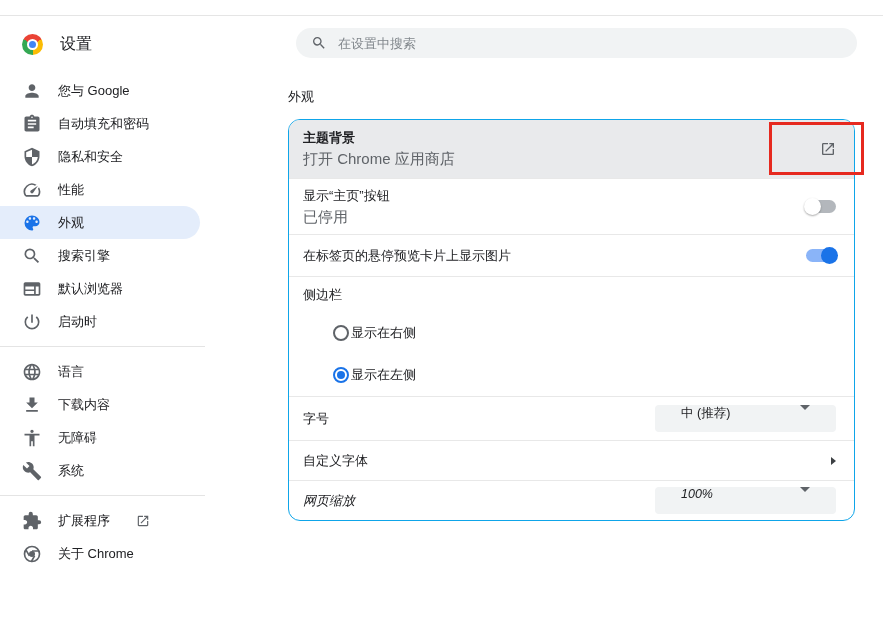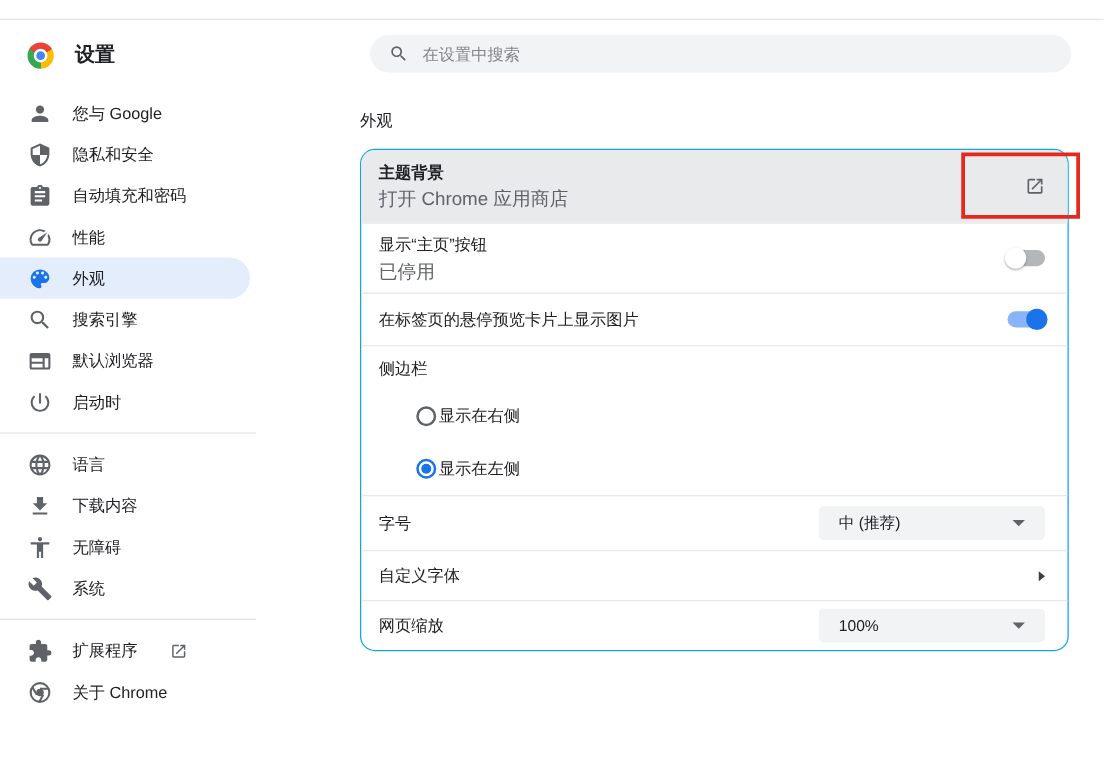--- a/index.html
+++ b/index.html
@@ -8,21 +8,21 @@
   .topline { margin-top:15px; border-top:1px solid #e5e5e5; width:100%; }
   .layout { display:flex; }
 
   
   aside { width:288px; flex:none; padding-top:12px; }
   .side-header { display:flex; align-items:center; gap:17px; padding-left:22px; height:32px; }
   .logo { width:21px; height:21px; border-radius:50%; position:relative; flex:none;
     background:conic-gradient(from -60deg,#ea4335 0 120deg,#fbbc04 0 240deg,#34a853 0 360deg); }
   .logo::after { content:""; position:absolute; inset:5px; background:#4285f4;
     border:2px solid #fff; border-radius:50%; }
-  .side-title { font-size:16px; color:#202124;font-weight:bold; }
+  .side-title { font-size:16px; color:#202124; }
   nav { margin-top:14px; }
   .side-item { display:flex; align-items:center; gap:16px; height:33px; width:200px;
     padding-left:22px; border-radius:0 17px 17px 0; cursor:pointer; font-size:13px; font-weight:500; }
   .side-item.active { background:#e4edfb; }
   .side-item .icon { width:20px; height:20px; color:#5f6368; flex:none; }
   .side-item.active .icon { color:#1a73e8; }
   .side-item .icon svg { width:20px; height:20px; display:block; }
   .ext-small { width:14px; height:14px; color:#5f6368; margin-left:10px; }
   .ext-small svg { width:14px; height:14px; display:block; }
   .side-divider { border-top:1px solid #e4e4e4; width:205px; margin:8px 0; }
@@ -46,41 +46,41 @@
   .rtitle { font-size:13px; color:#202124; }
   .rsub { font-size:15px; color:#5f6368; }
   .bold { font-weight:600; }
   .row-theme { background:#e9eaec; border-radius:11px 11px 0 0; height:58px; position:relative; cursor:pointer; }
   .row-home { height:56px; }
   .row-single { height:42px; }
   .row-glabel { height:36px; }
   .row-radio { height:42px; padding-left:44px; gap:2px; cursor:pointer; }
   .row-fontsize { height:44px; }
   .row-custom { height:40px; cursor:pointer; }
-  .row-zoom { height:40px; }
+  .row-zoom { height:40px;font-style:italic; }
 
   .ext-icon { width:16px; height:16px; color:#5f6368; cursor:pointer; }
   .ext-icon svg { width:16px; height:16px; display:block; }
   .annotation { position:absolute; left:480px; top:2px; width:95px; height:53px;
     border:3px solid #e6291f; z-index:5; pointer-events:none; }
 
   .toggle { position:relative; width:30px; height:13px; border-radius:7px; cursor:pointer; flex:none; }
   .toggle.off { background:#9aa0a6; opacity:.75; }
   .toggle.on { background:#8ab4f8; }
   .knob { position:absolute; top:-2px; width:17px; height:17px; border-radius:50%; }
   .toggle.off .knob { left:-2px; background:#fff; box-shadow:0 1px 2px rgba(0,0,0,.45); }
   .toggle.on .knob { right:-2px; background:#1a73e8; }
 
   .radio { width:16px; height:16px; border-radius:50%; border:2px solid #5f6368;
     flex:none; position:relative; cursor:pointer; }
   .radio.checked { border-color:#1a73e8; }
   .radio.checked::after { content:""; position:absolute; inset:2px; border-radius:50%; background:#1a73e8; }
 
   .select { width:181px; height:27px; background:#f1f3f4; border-radius:4px;
-    display:flex; align-items:center; justify-content:space-between; padding:0 16px;
+    display:flex; align-items:flex-start; justify-content:space-between; padding:0 26px;
     font-size:12.5px; color:#202124; cursor:pointer; flex:none; }
   .caret { width:0; height:0; border-left:5px solid transparent; border-right:5px solid transparent;
     border-top:5px solid #5f6368; }
   .chevron-right { width:0; height:0; border-top:4px solid transparent; border-bottom:4px solid transparent;
     border-left:5px solid #3c4043; }
 </style>
 </head>
 <body>
 
 <div class="topline"></div>
@@ -96,32 +96,32 @@
           <span class="icon">
             <svg viewBox="0 0 24 24" fill="currentColor">
               <path d="M12 12c2.21 0 4-1.79 4-4s-1.79-4-4-4-4 1.79-4 4 1.79 4 4 4zm0 2c-2.67 0-8 1.34-8 4v2h16v-2c0-2.66-5.33-4-8-4z"></path>
             </svg>
           </span>
           <span class="side-label">您与 Google</span>
         </div>
         <div class="side-item">
           <span class="icon">
             <svg viewBox="0 0 24 24" fill="currentColor">
+              <path d="M19 3h-4.18C14.4 1.84 13.3 1 12 1c-1.3 0-2.4.84-2.82 2H5c-1.1 0-2 .9-2 2v14c0 1.1.9 2 2 2h14c1.1 0 2-.9 2-2V5c0-1.1-.9-2-2-2zm-7 0c.55 0 1 .45 1 1s-.45 1-1 1-1-.45-1-1 .45-1 1-1zm2 14H7v-2h7v2zm3-4H7v-2h10v2zm0-4H7V7h10v2z"></path>
+            </svg>
+          </span>
+          <span class="side-label">自动填充和密码</span>
+        </div>
+        <div class="side-item">
+          <span class="icon">
+            <svg viewBox="0 0 24 24" fill="currentColor">
               <path d="M12 1L3 5v6c0 5.55 3.84 10.74 9 12 5.16-1.26 9-6.45 9-12V5l-9-4zm0 10.99h7c-.53 4.12-3.28 7.79-7 8.94V12H5V6.3l7-3.11v8.8z"></path>
             </svg>
           </span>
           <span class="side-label">隐私和安全</span>
-        </div>
-        <div class="side-item">
-          <span class="icon">
-            <svg viewBox="0 0 24 24" fill="currentColor">
-              <path d="M19 3h-4.18C14.4 1.84 13.3 1 12 1c-1.3 0-2.4.84-2.82 2H5c-1.1 0-2 .9-2 2v14c0 1.1.9 2 2 2h14c1.1 0 2-.9 2-2V5c0-1.1-.9-2-2-2zm-7 0c.55 0 1 .45 1 1s-.45 1-1 1-1-.45-1-1 .45-1 1-1zm2 14H7v-2h7v2zm3-4H7v-2h10v2zm0-4H7V7h10v2z"></path>
-            </svg>
-          </span>
-          <span class="side-label">自动填充和密码</span>
         </div>
         <div class="side-item">
           <span class="icon">
             <svg viewBox="0 0 24 24" fill="currentColor">
               <path d="M20.38 8.57l-1.23 1.85a8 8 0 0 1-.22 7.58H5.07A8 8 0 0 1 15.58 6.85l1.85-1.23A10 10 0 0 0 3.35 19a2 2 0 0 0 1.72 1h13.85a2 2 0 0 0 1.74-1 10 10 0 0 0-.27-10.43zM10.59 15.41a2 2 0 0 0 2.83 0l5.66-8.49-8.49 5.66a2 2 0 0 0 0 2.83z"></path>
             </svg>
           </span>
           <span class="side-label">性能</span>
         </div>
         <div class="side-item active">

